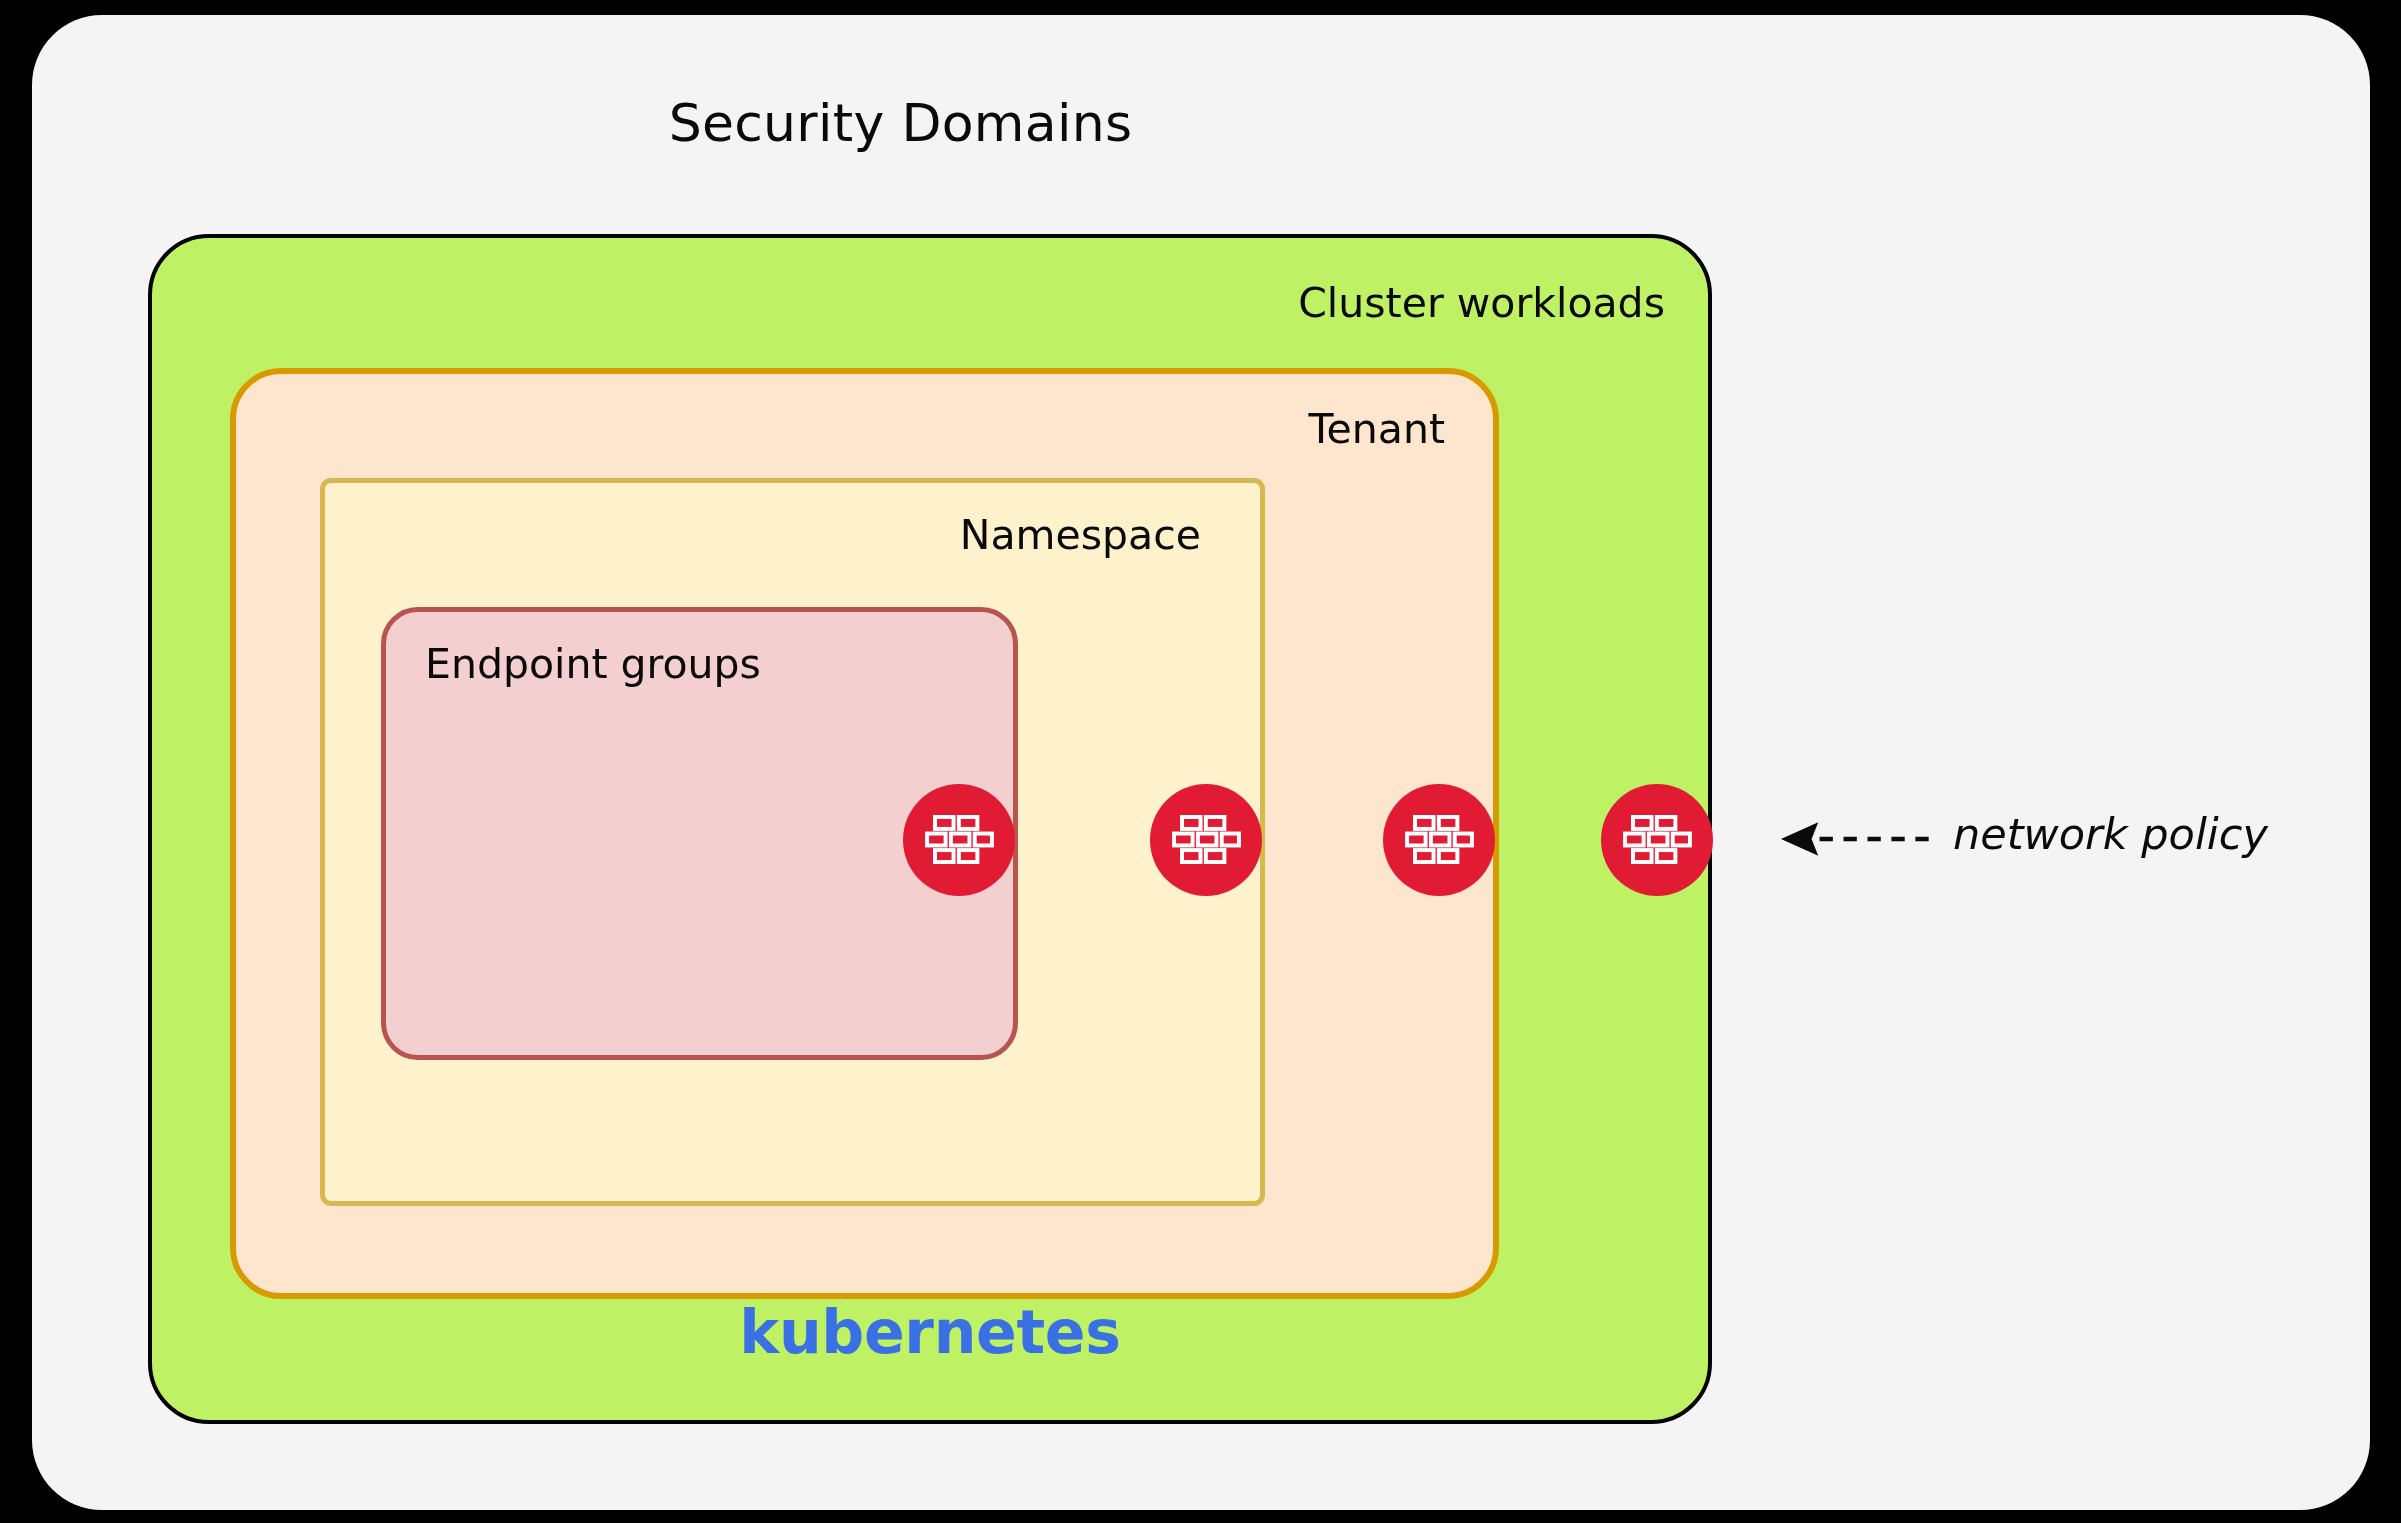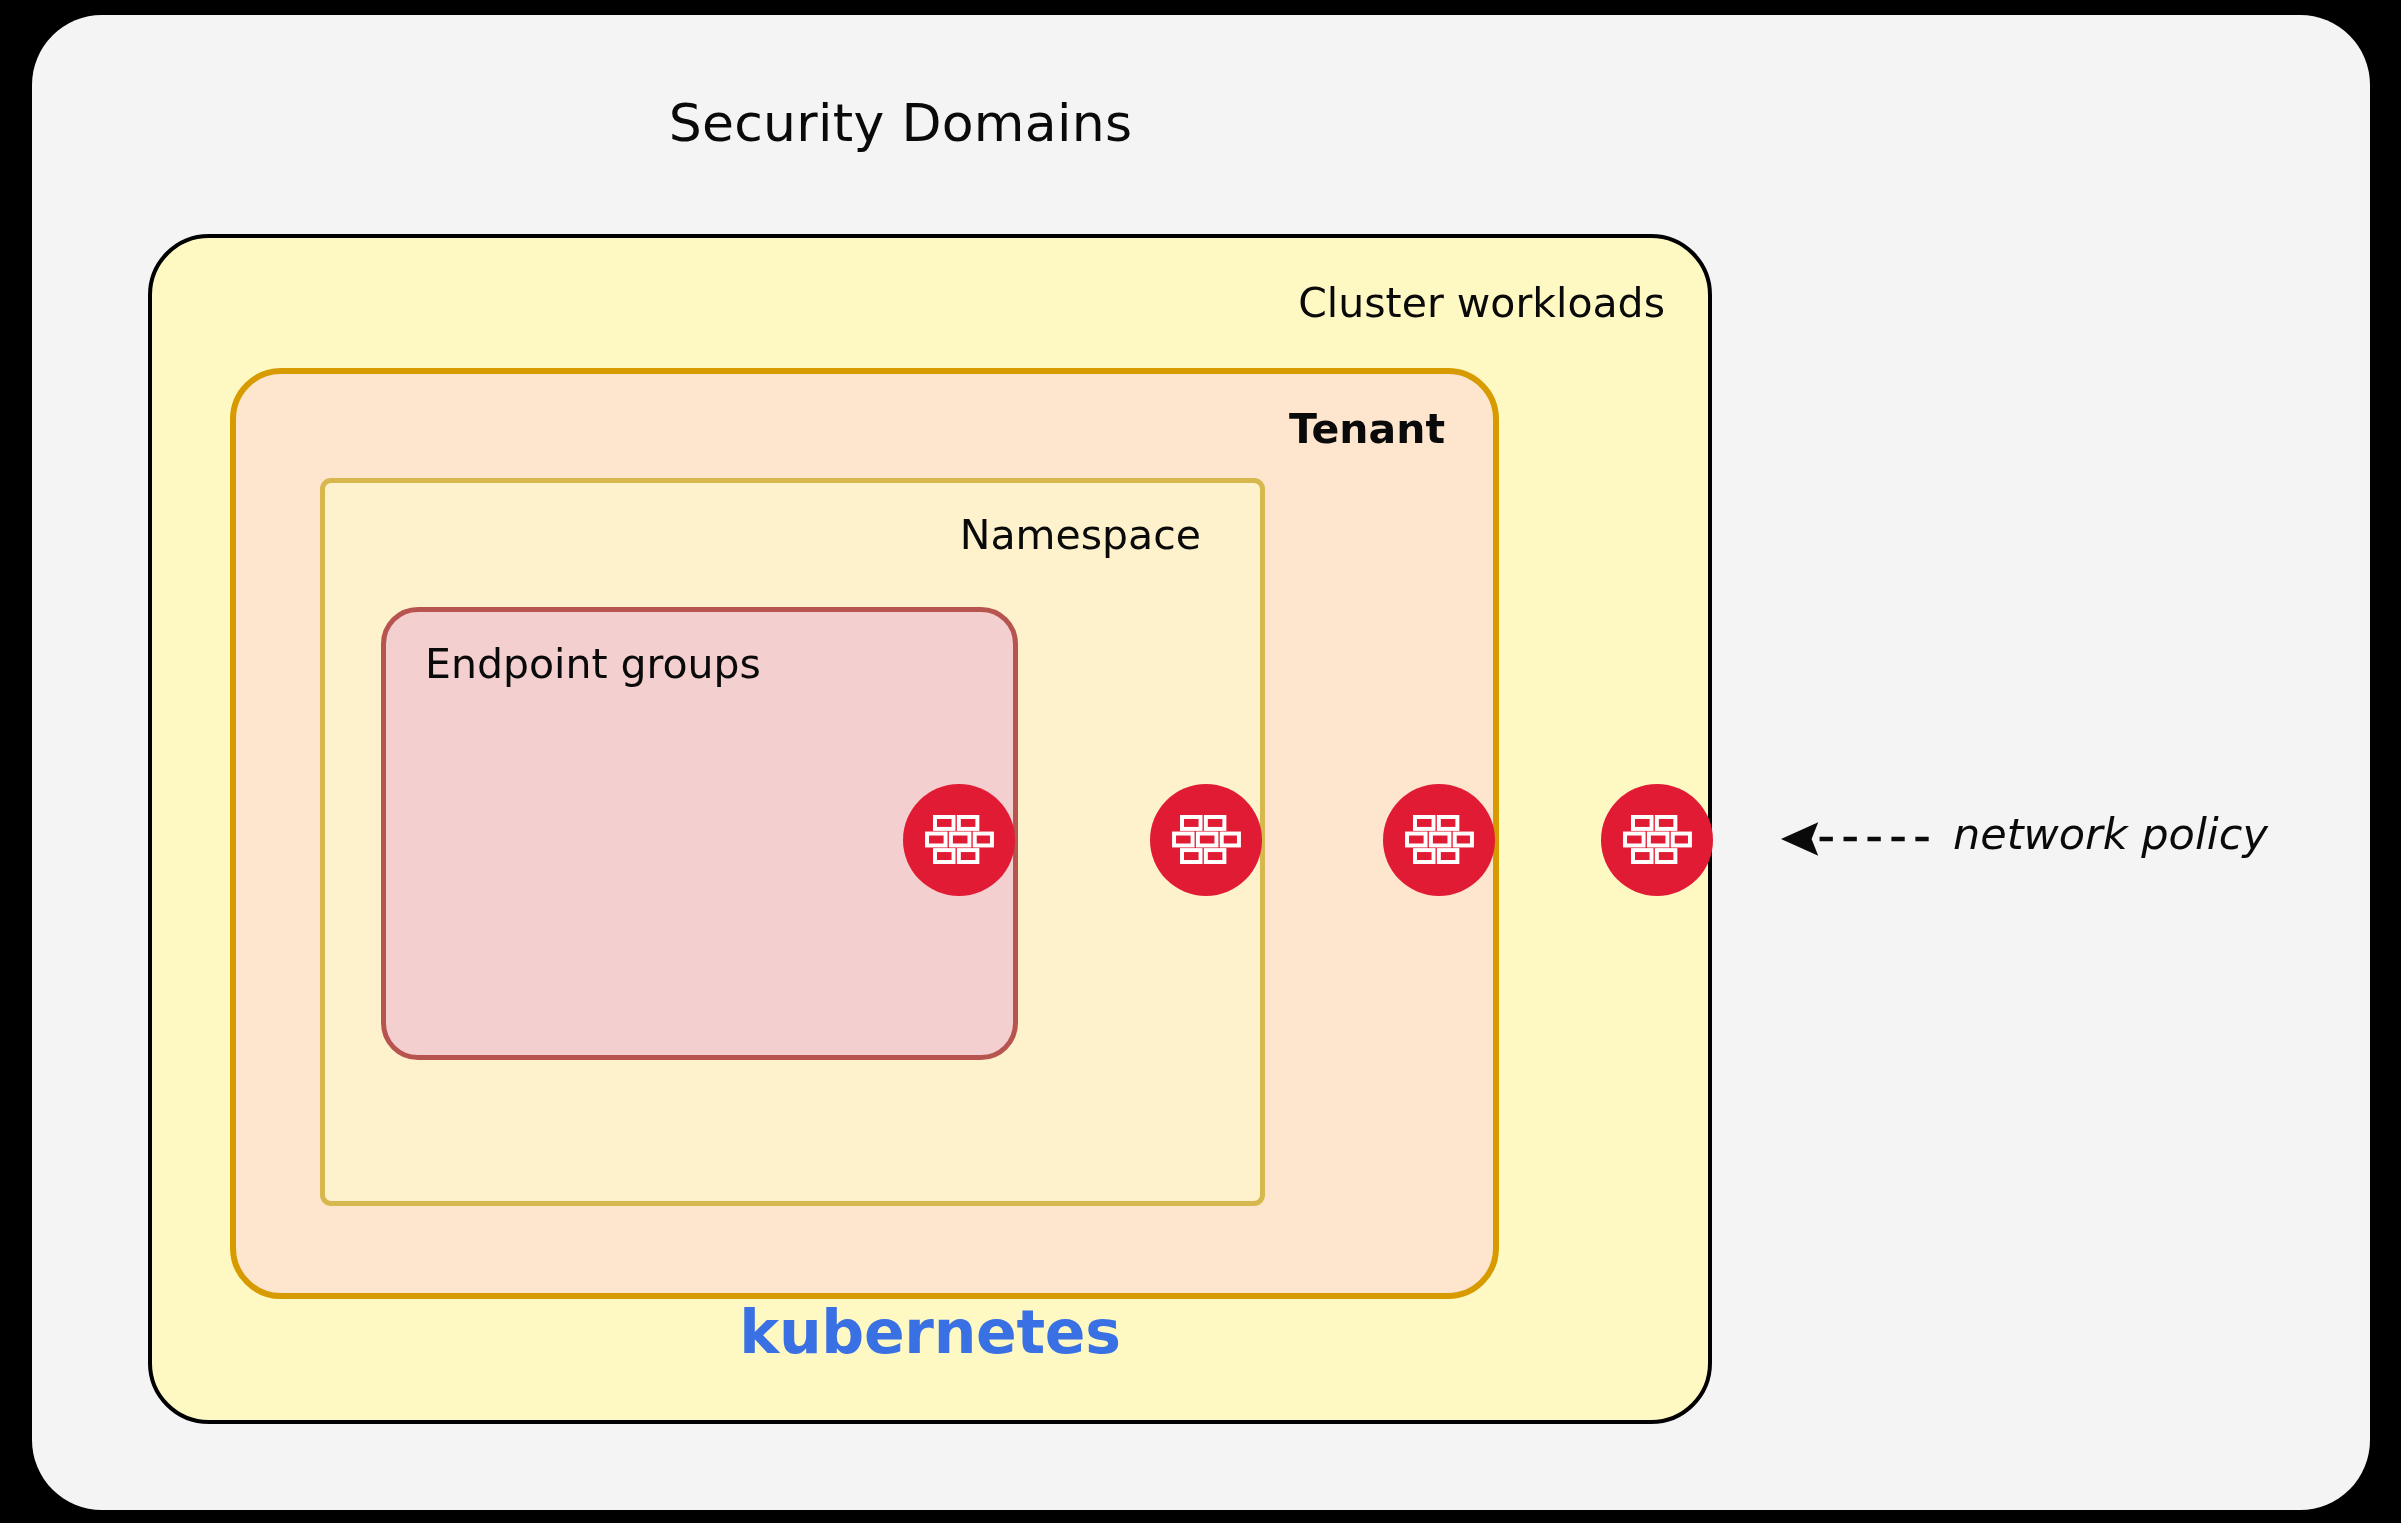--- a/index.html
+++ b/index.html
@@ -60,21 +60,21 @@
     color: #0A0A0A;
     white-space: nowrap;
   }
 
   
   #box-cluster {
     left: 116px;
     top: 219px;
     width: 1564px;
     height: 1190px;
-    background: #fef9c3;
+    background: #bef264;
     border: 4.7px solid #000000;
     border-radius: 61px;
   }
   #box-cluster > .box-label {
     top: 41px;
     left: 0;
     width: auto;
     right: 43px;
     text-align: right;
   }
@@ -99,21 +99,20 @@
     background: #FDE5CE;
     border: 6px solid #D79B00;
     border-radius: 51px;
   }
   #box-tenant > .box-label {
     top: 31px;
     left: 0;
     right: 48px;
     width: auto;
     text-align: right;
-    font-weight: bold;
   }
 
   
   #box-namespace {
     left: 285px;
     top: 459px;
     width: 945px;
     height: 728px;
     background: #FDF2CC;
     border: 5.3px solid #D6B84E;

